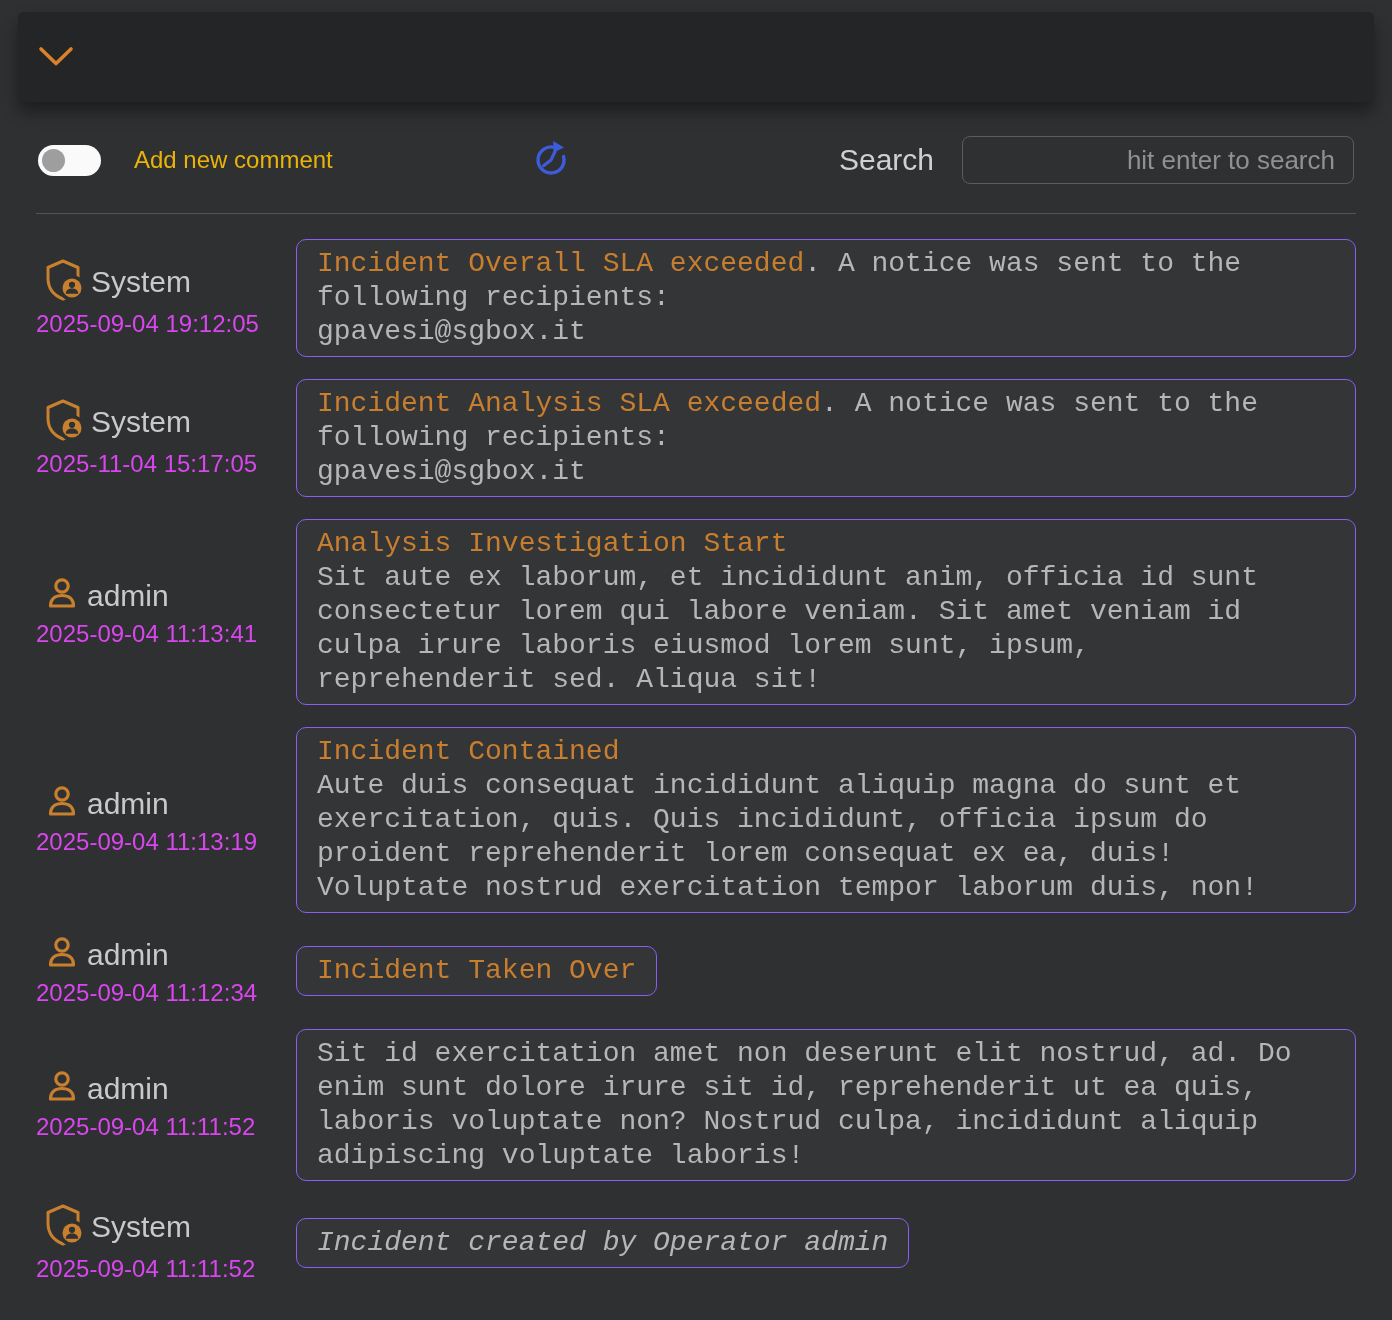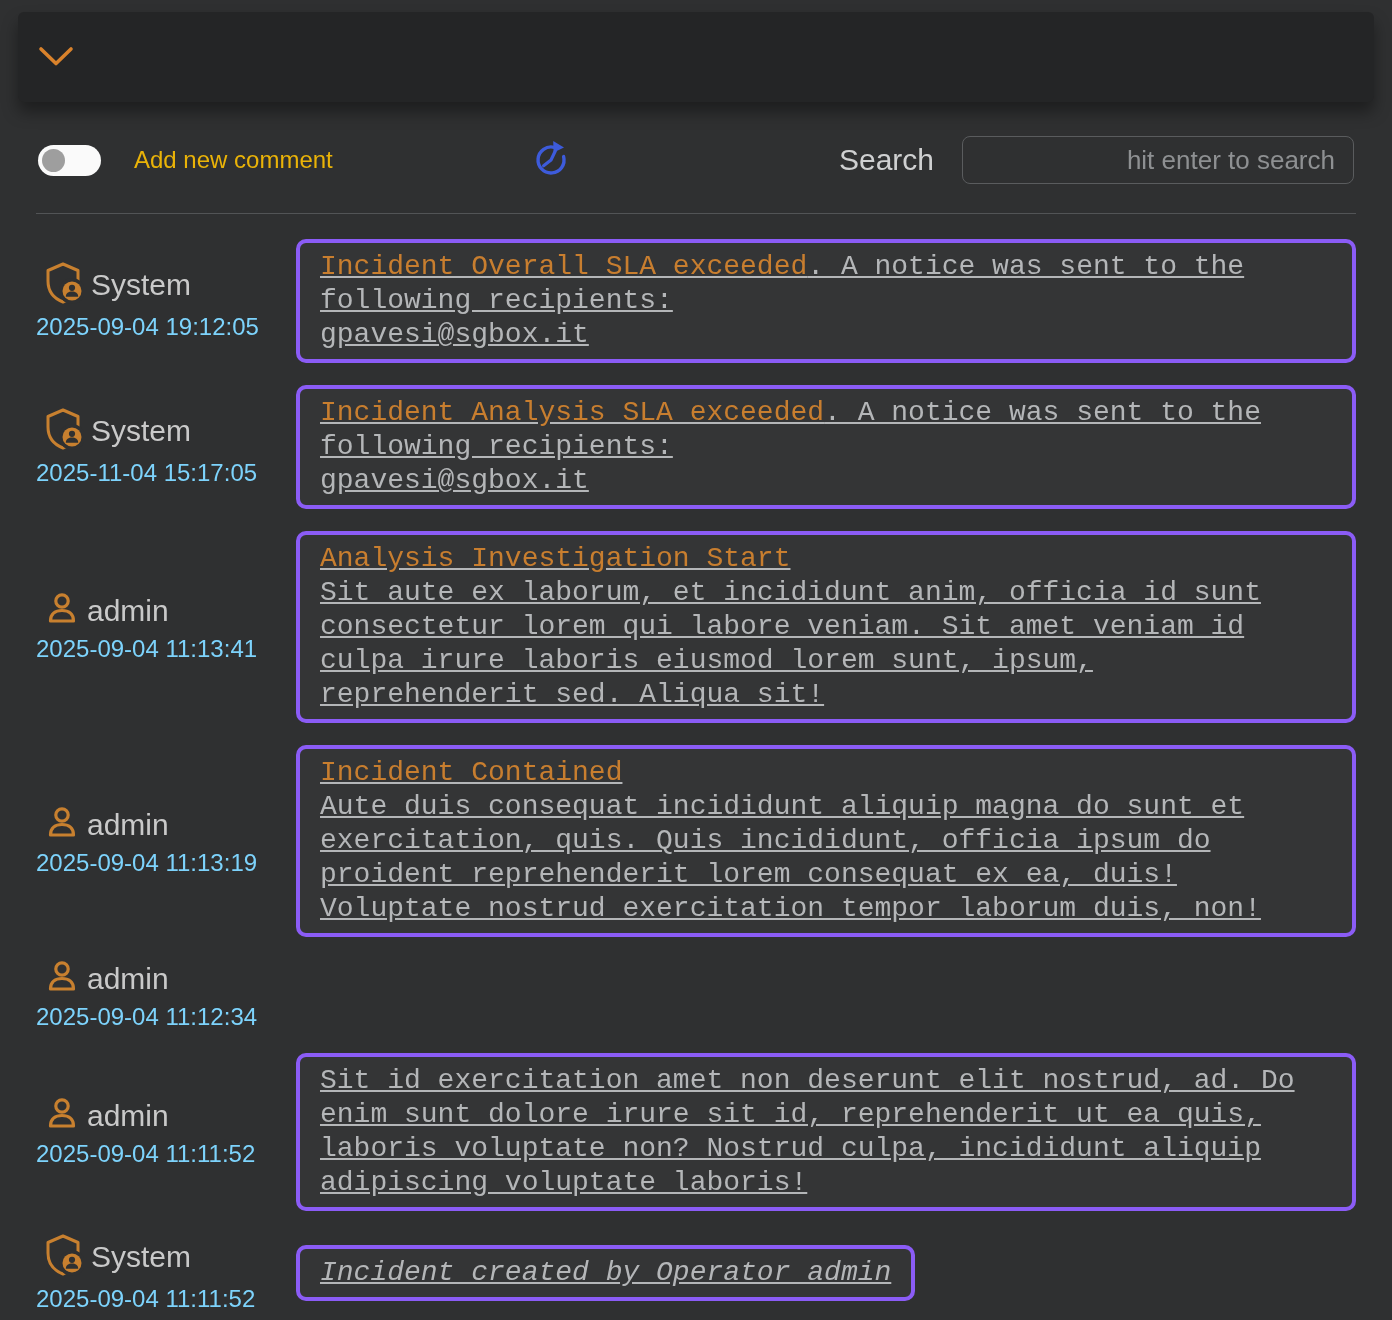--- a/index.html
+++ b/index.html
@@ -91,34 +91,33 @@
     margin-bottom:22px;
   }
   .author-col { width:260px; flex:0 0 auto; }
   .author-line {
     display:flex;
     align-items:center;
     gap:7px;
     padding-left:8px;
   }
   .author-name { font-size:30px; color:#c9c9c9; }
-  .timestamp { margin-top:4px; font-size:24px; color:#7dd3fc; }
+  .timestamp { margin-top:4px; font-size:24px; color:#d946ef; }
 
   .bubble {
     flex:1 1 auto;
     min-width:0;
-    border:4px solid #8b5cf6;
+    border:1px solid #8b5cf6;
     border-radius:10px;
     background:#343536;
     padding:7px 20px;
     font-family:"Liberation Mono","DejaVu Sans Mono",monospace;
     font-size:28px;
     line-height:34px;
     color:#b4b6b8;
-    text-decoration:underline;
   }
   .bubble.fit { flex:0 0 auto; width:fit-content; max-width:1060px; }
   .bubble.italic { font-style:italic; }
   .bubble-title { color:#c87e2f; }
   .bubble-title.block { display:block; }
   .bubble-body { white-space:pre-wrap; }
 </style>
 </head>
 <body>
 
@@ -245,20 +244,21 @@
         <span class="icon-user">
           <svg width="36" height="36" viewBox="0 0 36 36">
             <circle cx="18" cy="10" r="6.2" fill="none" stroke="#c8802f" stroke-width="3.2"></circle>
             <path d="M6.5 30 C6.5 22.5 11.5 19.5 18 19.5 C24.5 19.5 29.5 22.5 29.5 30 Z" fill="none" stroke="#c8802f" stroke-width="3.2" stroke-linejoin="round"></path>
           </svg>
         </span>
         <span class="author-name">admin</span>
       </div>
       <div class="timestamp">2025-09-04 11:12:34</div>
     </div>
+    <div class="bubble fit"><span class="bubble-title">Incident Taken Over</span></div>
   </div>
 
   <div class="comment-row">
     <div class="author-col">
       <div class="author-line">
 
         <span class="icon-user">
           <svg width="36" height="36" viewBox="0 0 36 36">
             <circle cx="18" cy="10" r="6.2" fill="none" stroke="#c8802f" stroke-width="3.2"></circle>
             <path d="M6.5 30 C6.5 22.5 11.5 19.5 18 19.5 C24.5 19.5 29.5 22.5 29.5 30 Z" fill="none" stroke="#c8802f" stroke-width="3.2" stroke-linejoin="round"></path>

